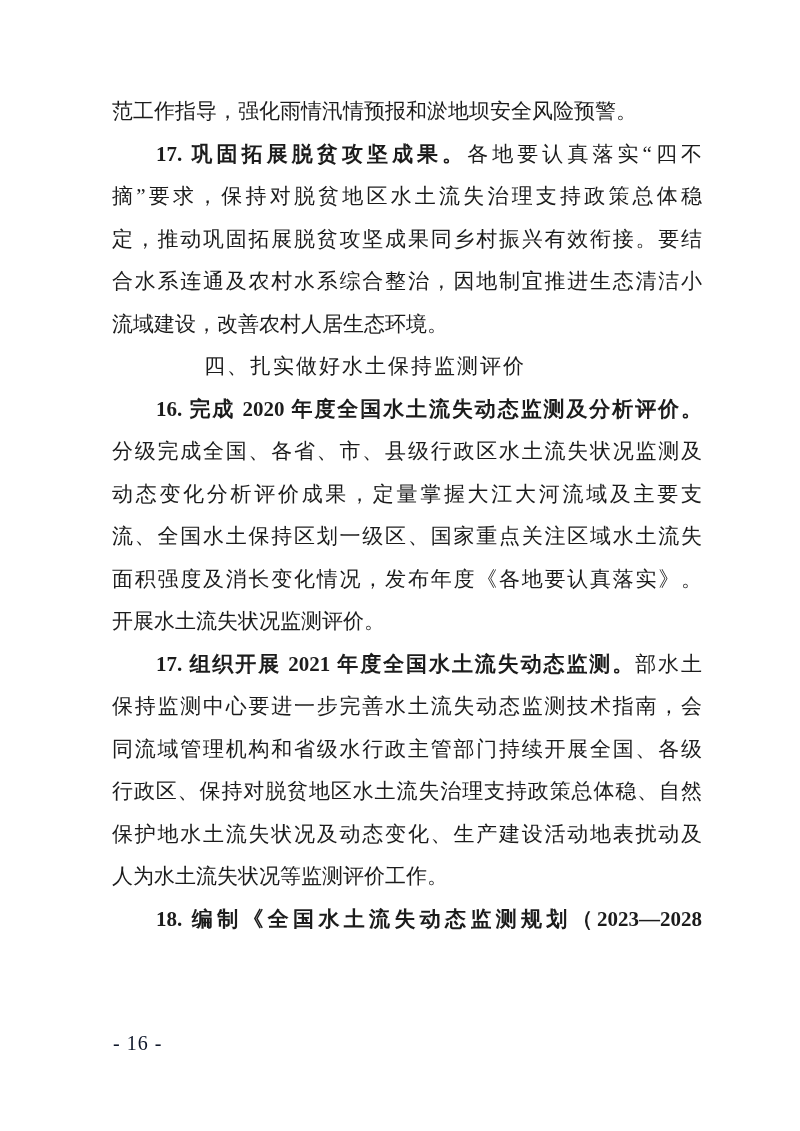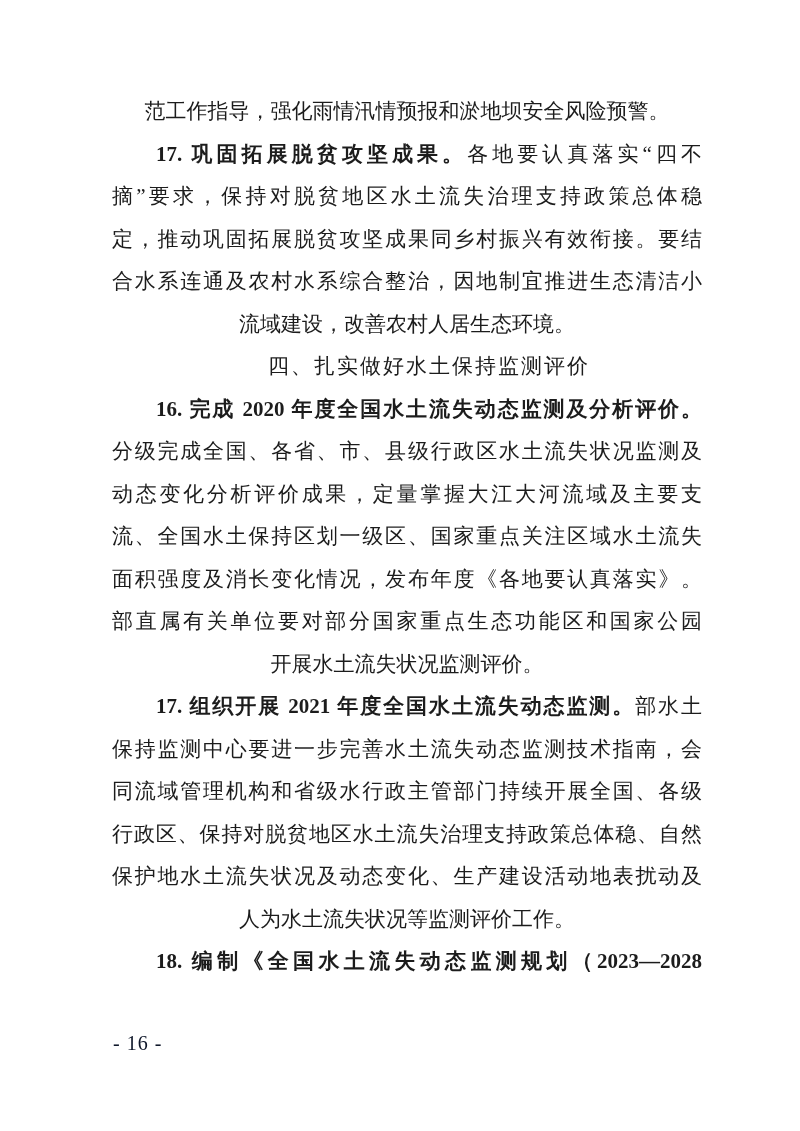--- a/index.html
+++ b/index.html
@@ -19,40 +19,41 @@
   .doc {
     position: absolute;
     left: 112px;
     top: 90px;
     width: 590px;
     font-size: 21px;
   }
   .ln {
     height: 42.5px;
     line-height: 42.5px;
-    text-align: center;
+    text-align: left;
     white-space: normal;
     overflow: visible;
   }
   
   .j {
     text-align: justify;
     text-align-last: justify;
     text-justify: inter-character;
   }
   
   .ind {
     padding-left: 44px;
   }
   .b {
     font-weight: 700;
   }
   .kai {
     font-weight: 400;
     letter-spacing: 2px;
+    margin-left: 48px;
   }
   .footer {
     position: absolute;
     left: 113px;
     top: 1030px;
     font-size: 20px;
     line-height: 26px;
     color: #0f172a;
     letter-spacing: 1px;
   }
@@ -71,21 +72,20 @@
     <div class="ln j"><span>合水系连通及农村水系综合整治，因地制宜推进生态清洁小</span></div>
     <div class="ln"><span>流域建设，改善农村人居生态环境。</span></div>
 
     <div class="ln ind"><span class="kai">四、扎实做好水土保持监测评价</span></div>
 
     <div class="ln j ind"><span class="b">16. 完成 2020 年度全国水土流失动态监测及分析评价。</span></div>
     <div class="ln j"><span>分级完成全国、各省、市、县级行政区水土流失状况监测及</span></div>
     <div class="ln j"><span>动态变化分析评价成果，定量掌握大江大河流域及主要支</span></div>
     <div class="ln j"><span>流、全国水土保持区划一级区、国家重点关注区域水土流失</span></div>
     <div class="ln j"><span>面积强度及消长变化情况，发布年度《各地要认真落实》。</span></div>
-    <div class="ln j"><span>部直属有关单位要对部分国家重点生态功能区和国家公园</span></div>
     <div class="ln"><span>开展水土流失状况监测评价。</span></div>
 
     <div class="ln j ind"><span class="b">17. 组织开展 2021 年度全国水土流失动态监测。</span><span>部水土</span></div>
     <div class="ln j"><span>保持监测中心要进一步完善水土流失动态监测技术指南，会</span></div>
     <div class="ln j"><span>同流域管理机构和省级水行政主管部门持续开展全国、各级</span></div>
     <div class="ln j"><span>行政区、保持对脱贫地区水土流失治理支持政策总体稳、自然</span></div>
     <div class="ln j"><span>保护地水土流失状况及动态变化、生产建设活动地表扰动及</span></div>
     <div class="ln"><span>人为水土流失状况等监测评价工作。</span></div>
 
     <div class="ln j ind"><span class="b">18. 编制《全国水土流失动态监测规划（2023—2028</span></div>

